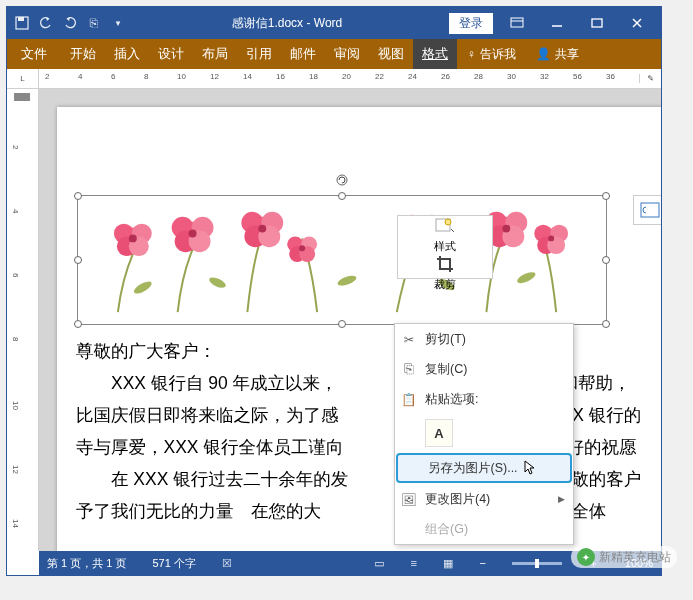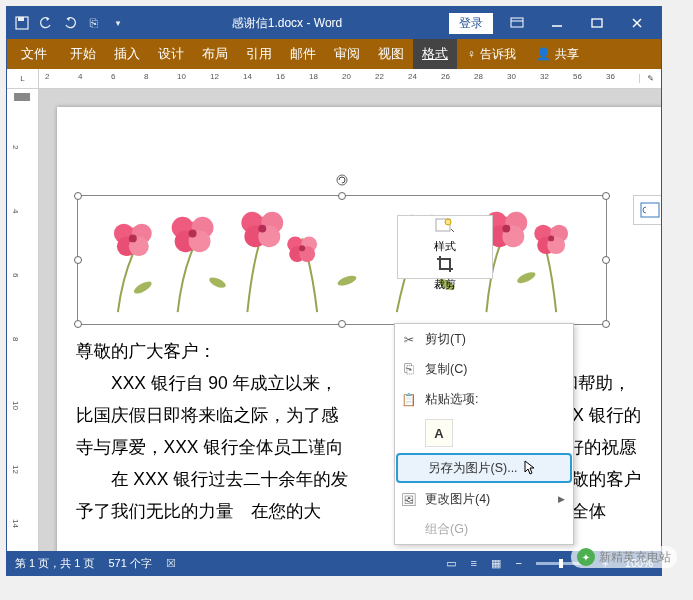--- a/index.html
+++ b/index.html
@@ -53,21 +53,21 @@
 
 .ctx-menu { position: absolute; top: 216px; left: 337px; width: 180px; background: #fff; border: 1px solid #c8c8c8; box-shadow: 2px 2px 6px rgba(0,0,0,.2); font-size: 12.5px; color: #333; z-index: 50; }
 .ctx-menu .item { height: 30px; display: flex; align-items: center; padding: 0 8px 0 30px; position: relative; }
 .ctx-menu .item .ic { position: absolute; left: 6px; width: 16px; text-align: center; color: #5b5b5b; }
 .ctx-menu .item .arrow { margin-left: auto; color: #666; font-size: 9px; }
 .ctx-menu .item.highlight { background: #eaf3fb; border: 2px solid #2b9ad6; border-radius: 4px; margin: 1px; height: 30px; }
 .ctx-menu .item.disabled { color: #aaa; }
 .ctx-menu .paste-opt { height: 38px; padding: 4px 8px 4px 30px; display: flex; align-items: center; }
 .ctx-menu .clip { width: 28px; height: 28px; border: 1px solid #ddd; display: flex; align-items: center; justify-content: center; font-size: 13px; background: #fffef5; }
 
-.statusbar { height: 24px; background: #2b579a; color: #fff; display: flex; align-items: center; font-size: 11px; padding: 0 8px; gap: 14px; }
+.statusbar { height: 24px; background: #2b579a; color: #fff; display: flex; align-items: center; font-size: 11px; padding: 0 8px; gap: 26px; margin-left: 32px; }
 .statusbar .spacer { flex: 1; }
 .statusbar .zicon { opacity: .85; }
 
 .watermark { position: absolute; right: 16px; bottom: 32px; font-size: 12px; color: #888; display: flex; align-items: center; gap: 4px; z-index: 100; background: rgba(255,255,255,0.7); padding: 2px 6px; border-radius: 10px; }
 .watermark .wm-ic { width: 18px; height: 18px; border-radius: 50%; background: #4caf50; color: #fff; display: inline-flex; align-items: center; justify-content: center; font-size: 10px; }
 
 svg { display: block; }
 </style>
 </head>
 <body>

